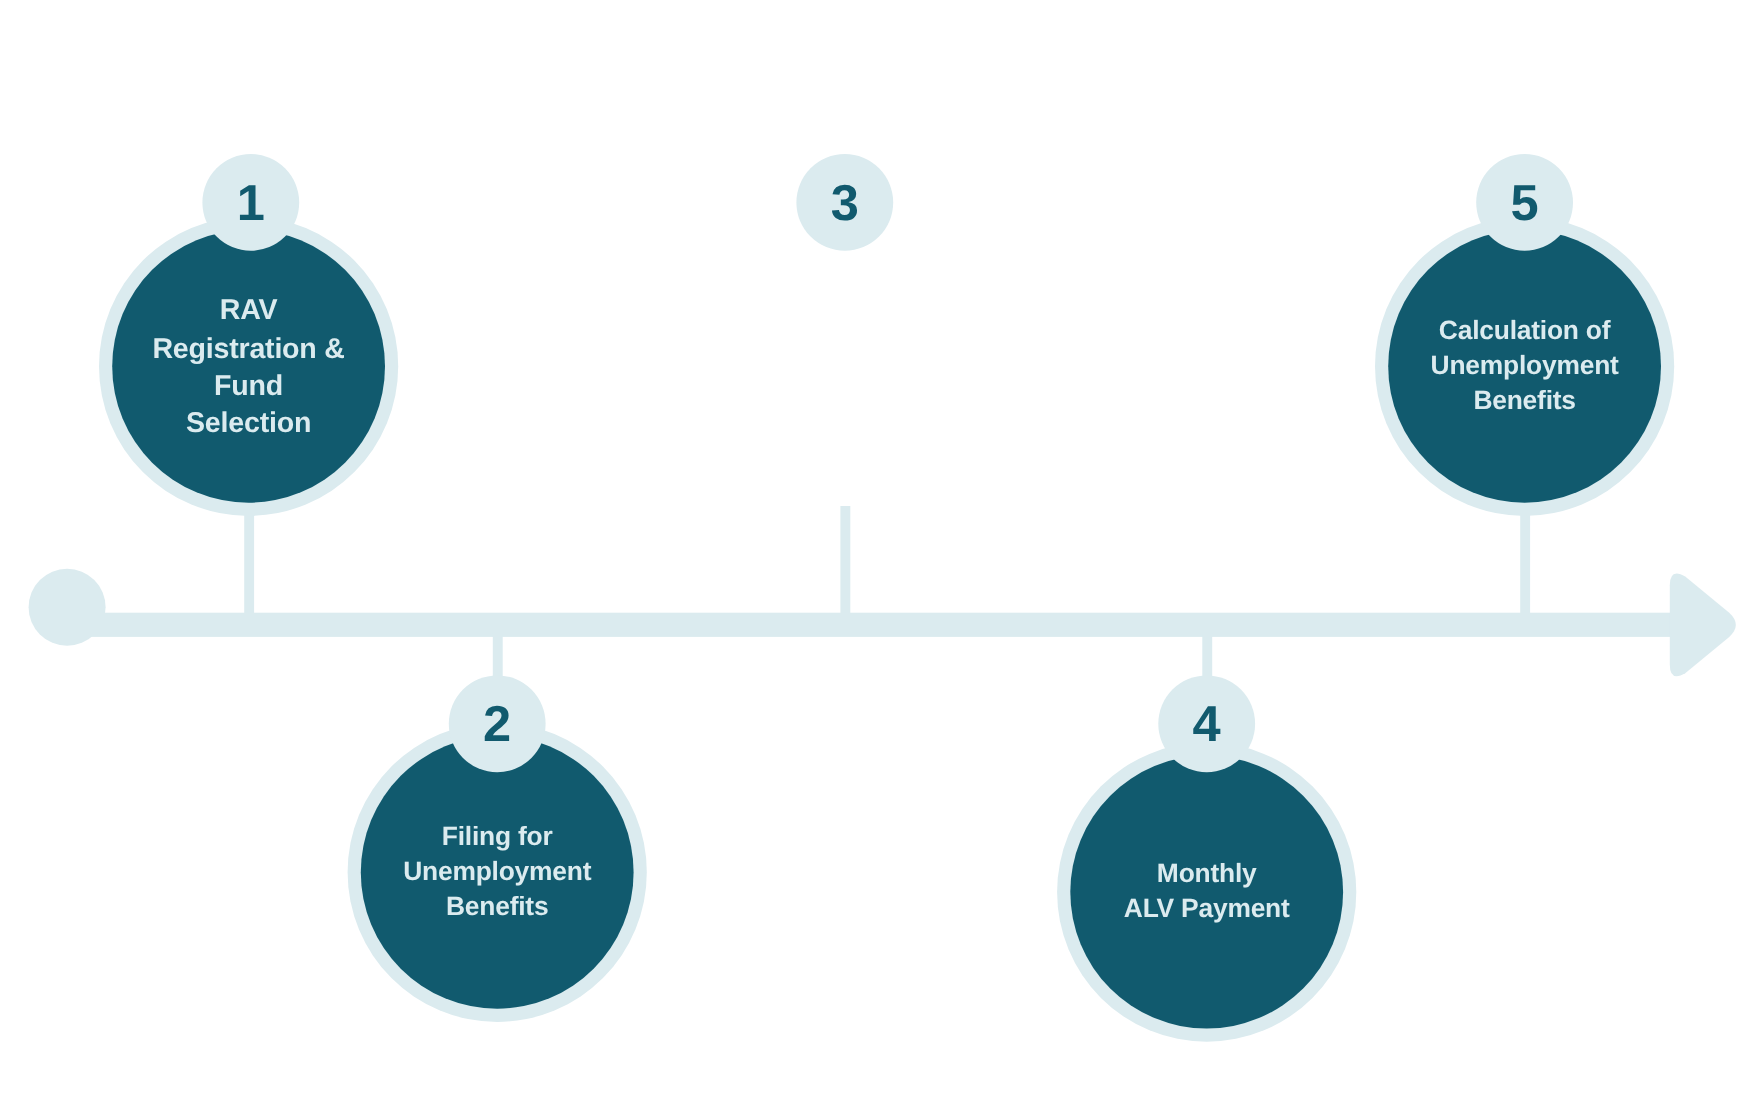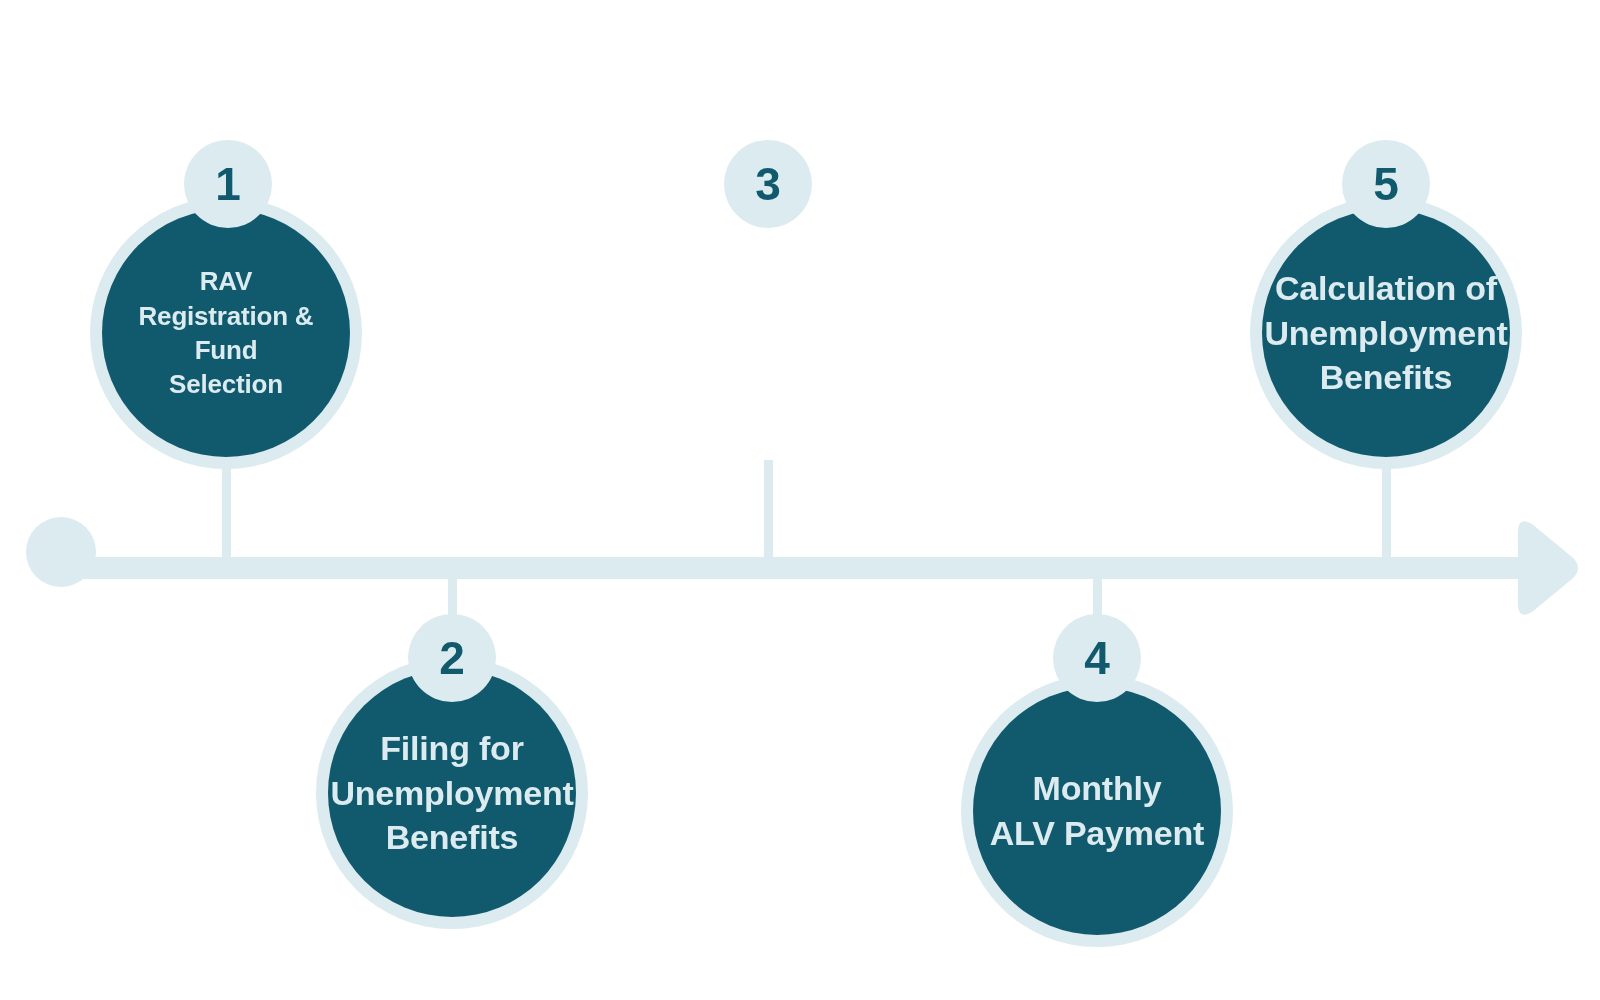--- a/index.html
+++ b/index.html
@@ -67,21 +67,21 @@
     color: #dbebef;
     font-size: 26px;
     font-weight: bold;
     line-height: 1.32;
     letter-spacing: -0.2px;
     white-space: pre-line;
     padding: 0 12px;
     box-sizing: border-box;
   }
   .node.small .label {
-    font-size: 34px;
+    font-size: 24px;
   }
 
   
   .badge {
     position: absolute;
     width: 88px;
     height: 88px;
     border-radius: 50%;
     background: #dbebef;
     display: flex;

